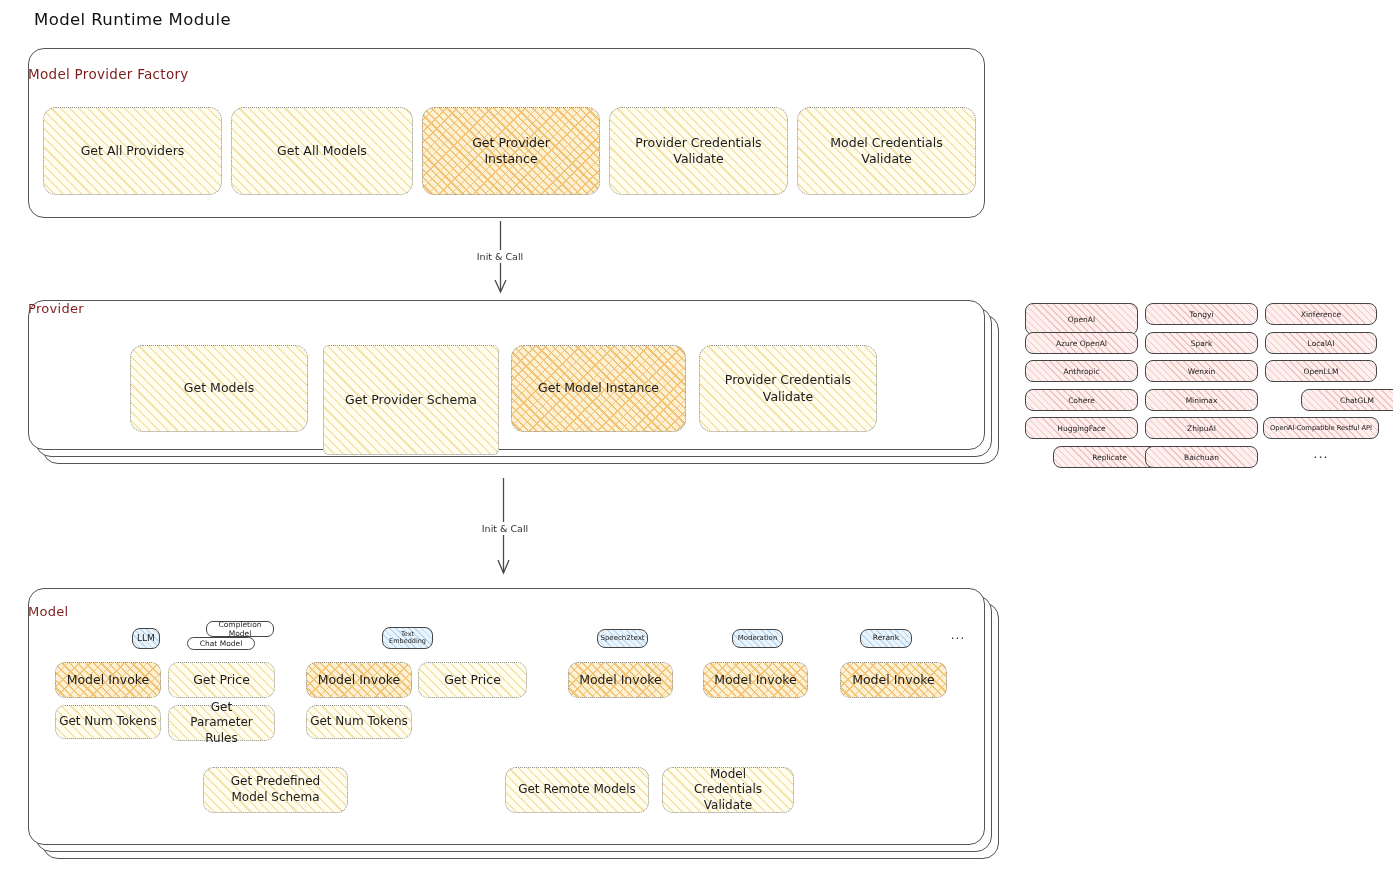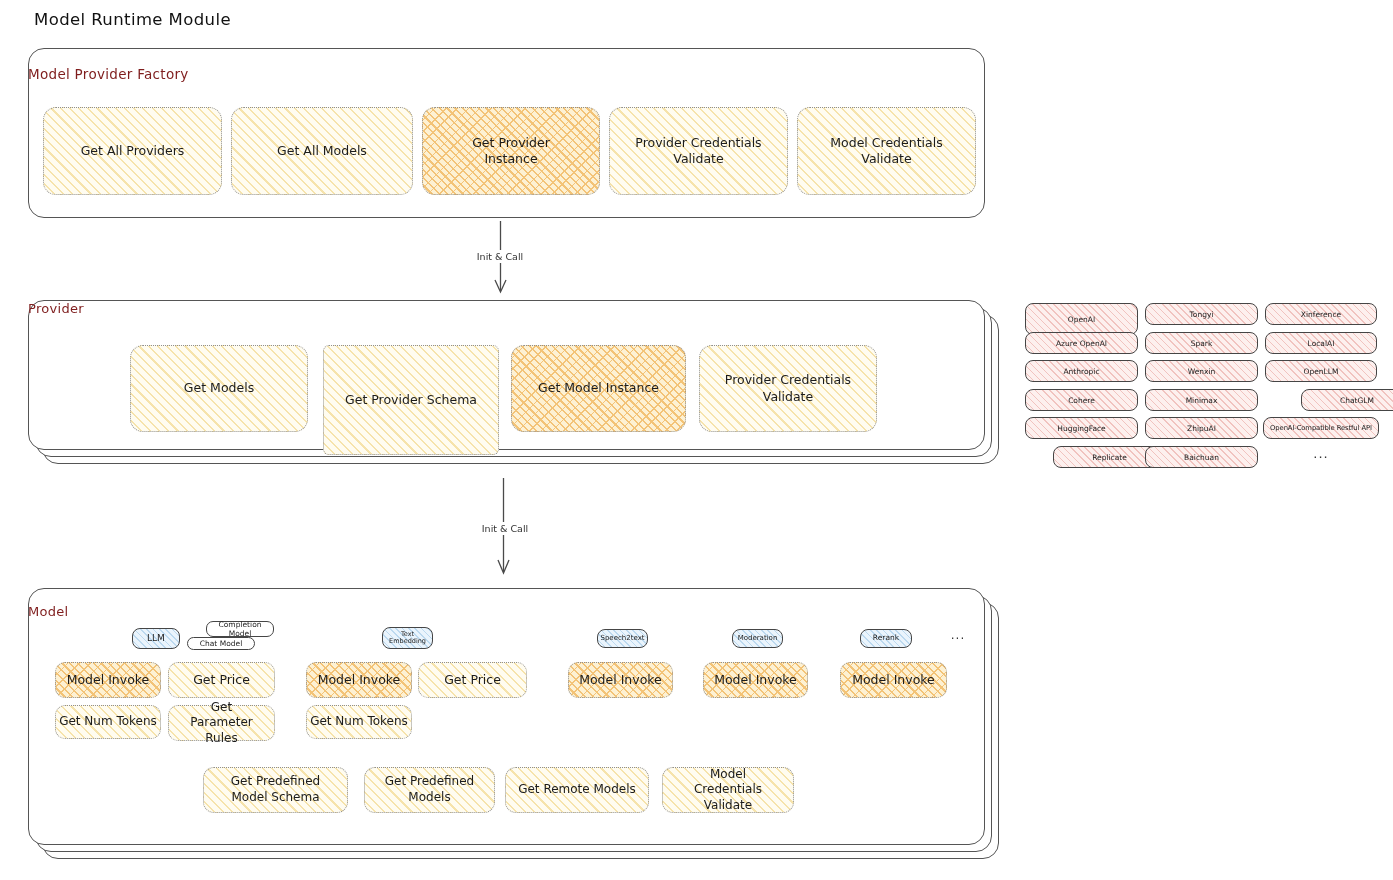--- a/index.html
+++ b/index.html
@@ -114,21 +114,21 @@
     <line x1="8.5" y1="0" x2="8.5" y2="94" stroke="#4a4a4a" stroke-width="1.3"></line>
     <path d="M3 82 L8.5 95 L14 82" fill="none" stroke="#4a4a4a" stroke-width="1.3"></path>
   </svg>
   <div class="abs arrow-label" style="left:455px;top:522px;width:100px;">Init &amp; Call</div>
 
   <div class="abs card" style="left:42px;top:602px;width:957px;height:257px;"></div>
   <div class="abs card" style="left:35px;top:595px;width:957px;height:257px;"></div>
   <div class="abs card" style="left:28px;top:588px;width:957px;height:257px;"></div>
   <div class="abs section-title" style="left:28px;top:604px;width:957px;font-size:13px;">Model</div>
 
-  <div class="abs tag-blue" style="left:132px;top:628px;width:48px;height:21px;font-size:9px;">LLM</div>
+  <div class="abs tag-blue" style="left:132px;top:628px;width:28px;height:21px;font-size:9px;">LLM</div>
   <div class="abs tag-white" style="left:187px;top:621px;width:68px;height:16px;margin-left:19px;">Completion Model</div>
   <div class="abs tag-white" style="left:187px;top:637px;width:68px;height:13px;">Chat Model</div>
   <div class="abs tag-blue" style="left:382px;top:627px;width:51px;height:22px;font-size:6.5px;padding:0 8px;">Text Embedding</div>
   <div class="abs tag-blue" style="left:597px;top:629px;width:51px;height:19px;">Speech2text</div>
   <div class="abs tag-blue" style="left:732px;top:629px;width:51px;height:19px;">Moderation</div>
   <div class="abs tag-blue" style="left:860px;top:629px;width:52px;height:19px;font-size:7.5px;">Rerank</div>
   <div class="abs ellipsis" style="left:945px;top:628px;width:26px;font-size:12px;">...</div>
 
   <div class="abs btn fill-orange" style="left:55px;top:662px;width:106px;height:36px;font-size:12.5px;border-radius:10px;">Model Invoke</div>
   <div class="abs btn fill-yellow" style="left:168px;top:662px;width:107px;height:36px;font-size:12.5px;border-radius:10px;">Get Price</div>
@@ -136,17 +136,16 @@
   <div class="abs btn fill-yellow" style="left:418px;top:662px;width:109px;height:36px;font-size:12.5px;border-radius:10px;">Get Price</div>
   <div class="abs btn fill-orange" style="left:568px;top:662px;width:105px;height:36px;font-size:12.5px;border-radius:10px;">Model Invoke</div>
   <div class="abs btn fill-orange" style="left:703px;top:662px;width:105px;height:36px;font-size:12.5px;border-radius:10px;">Model Invoke</div>
   <div class="abs btn fill-orange" style="left:840px;top:662px;width:107px;height:36px;font-size:12.5px;border-radius:10px;">Model Invoke</div>
 
   <div class="abs btn fill-yellow" style="left:55px;top:705px;width:106px;height:34px;font-size:12px;border-radius:10px;">Get Num Tokens</div>
   <div class="abs btn fill-yellow" style="left:168px;top:705px;width:107px;height:36px;font-size:12px;border-radius:10px;padding:0 10px;">Get Parameter Rules</div>
   <div class="abs btn fill-yellow" style="left:306px;top:705px;width:106px;height:34px;font-size:12px;border-radius:10px;">Get Num Tokens</div>
 
   <div class="abs btn fill-yellow" style="left:203px;top:767px;width:145px;height:46px;font-size:12px;border-radius:11px;padding:0 8px;">Get Predefined Model Schema</div>
-  <div class="abs btn fill-yellow" style="left:364px;top:767px;width:131px;height:46px;font-size:12px;border-radius:11px;padding:0 18px;">Get Predefined Models</div>
   <div class="abs btn fill-yellow" style="left:505px;top:767px;width:144px;height:46px;font-size:12px;border-radius:11px;">Get Remote Models</div>
   <div class="abs btn fill-yellow" style="left:662px;top:767px;width:132px;height:46px;font-size:12px;border-radius:11px;padding:0 14px;">Model Credentials Validate</div>
 
 </div>
 
 </body></html>

